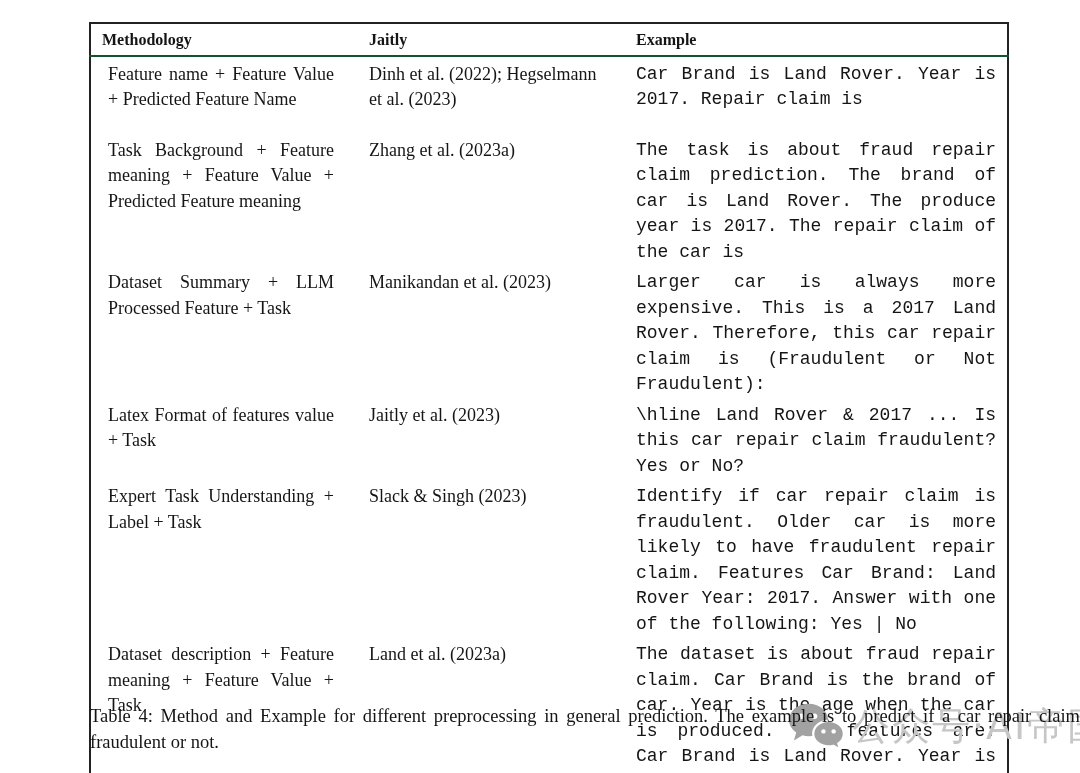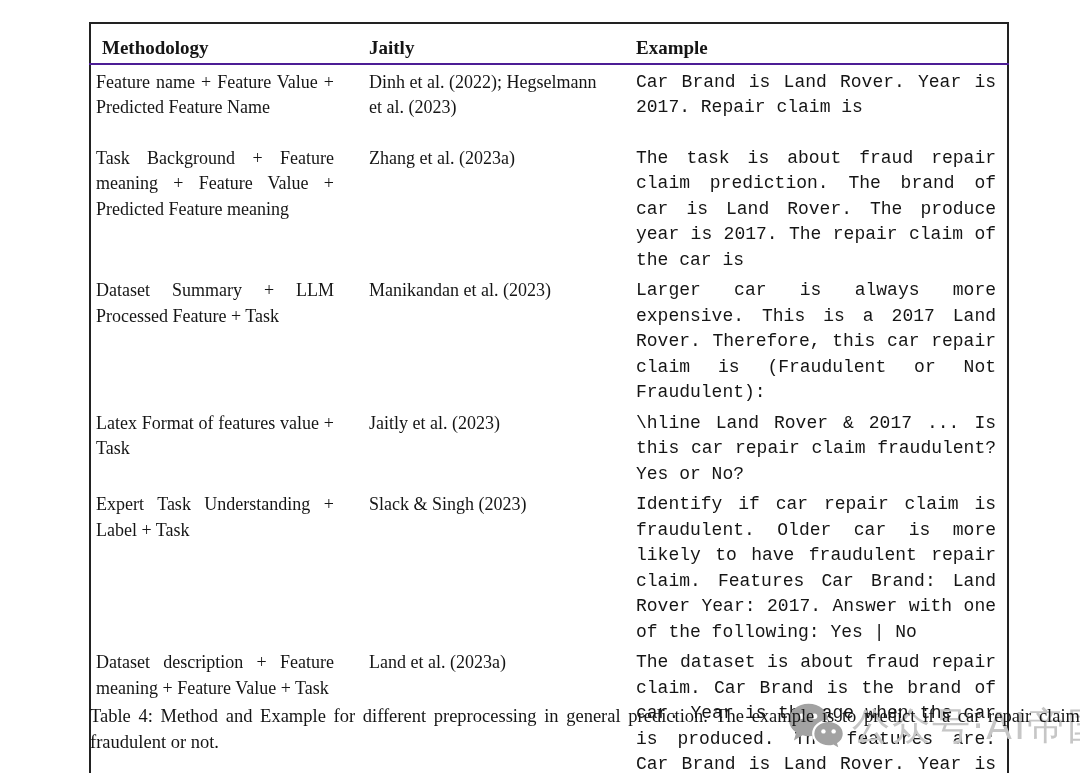--- a/index.html
+++ b/index.html
@@ -33,29 +33,29 @@
     border-bottom: none;
   }
   .paper-table col.c1 { width: 268px; }
   .paper-table col.c2 { width: 267px; }
   .paper-table col.c3 { width: 383px; }
 
   .paper-table thead th {
     font-weight: bold;
     text-align: left;
     vertical-align: middle;
-    font-size: 19px;
+    font-size: 16px;
     height: 27px;
-    padding: 11px 10px 2px 11px;
-    border-bottom: 2px solid #4c1d95;
+    padding: 3px 10px 2px 11px;
+    border-bottom: 2px solid #14532d;
   }
 
   .paper-table td {
     vertical-align: top;
-    padding: 5px 24px 0 5px;
+    padding: 5px 24px 0 17px;
     text-align: justify;
   }
   .paper-table td.col-method  { padding: 5px 20px 0 11px; text-align: left; }
   .paper-table td.col-example { padding: 5px 11px 0 11px; font-family: Liberation Mono, monospace; }
 
   tr.r1 { height: 77px;  }
   tr.r2 { height: 102px; }
   tr.r3 { height: 102px; }
   tr.r4 { height: 51px; margin-top: 33px;  }
   tr.r5 { height: 128px; }

